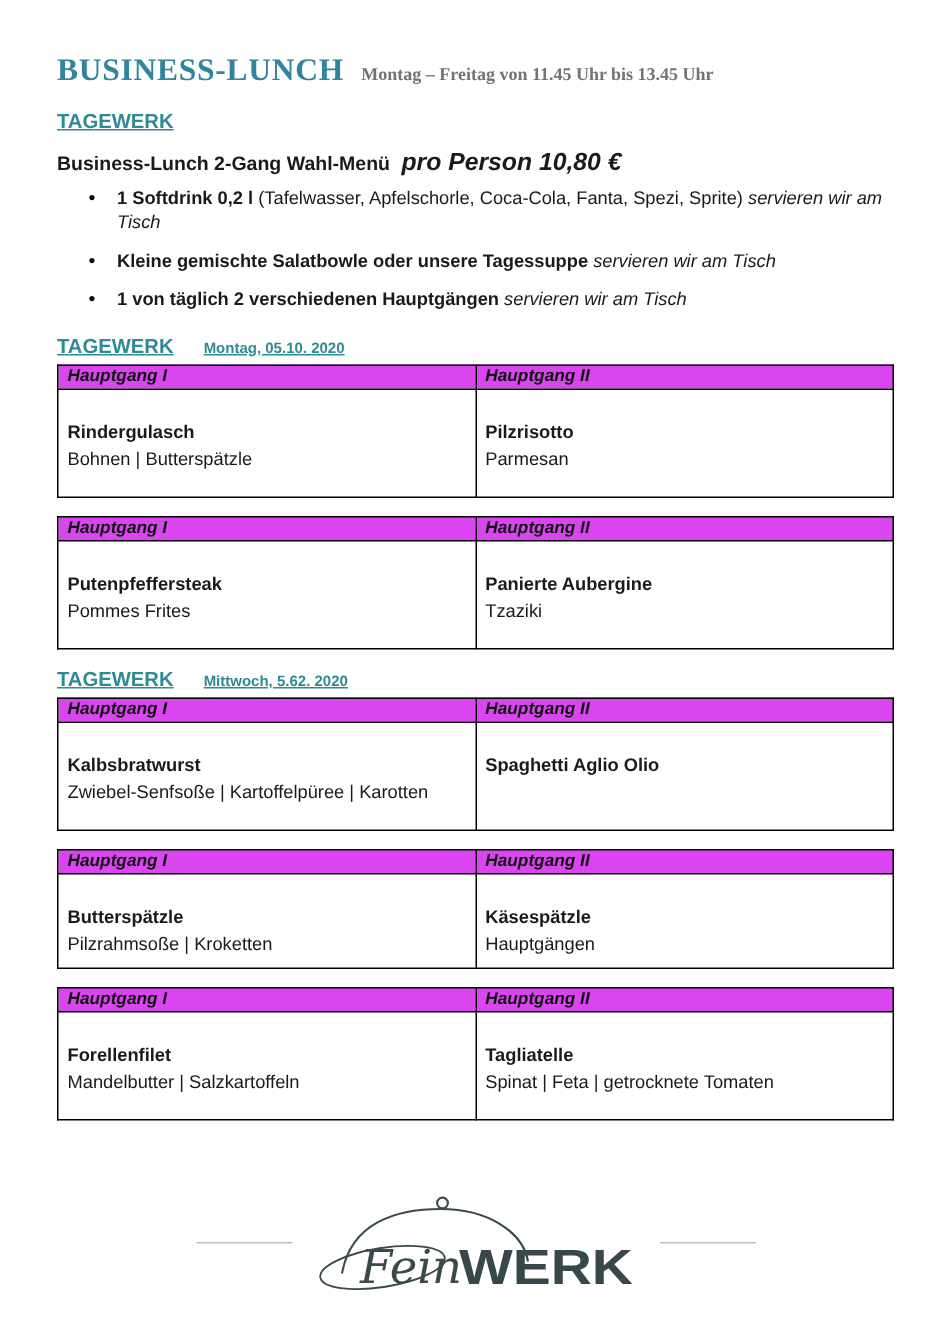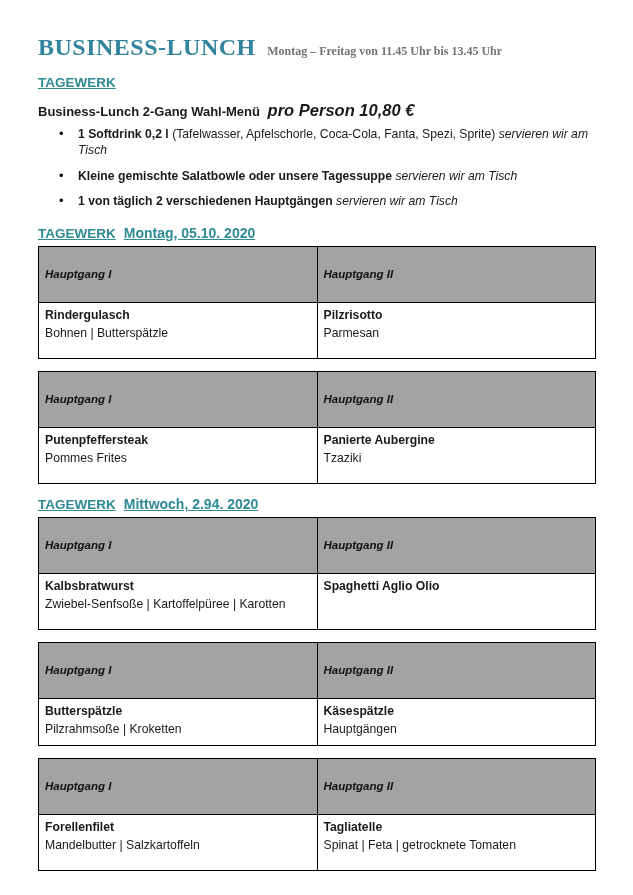--- a/index.html
+++ b/index.html
@@ -7,21 +7,21 @@
     width:633px; height:895px; overflow:hidden;
     font-family:"Liberation Sans", sans-serif;
     color:#1a1a1a;
   }
   .page { padding:34px 37px 0 38px; }
 
   
   .title-row { margin:0 0 14px 0; white-space:nowrap; }
   .title-main {
     font-family:"Liberation Serif", serif;
-    font-weight:bold; font-size:24px; letter-spacing:0.5px;
+    font-weight:bold; font-size:21px; letter-spacing:0.5px;
     color:#31849b;
   }
   .title-hours {
     font-family:"Liberation Serif", serif;
     font-weight:bold; font-size:12px; color:#737373; margin-left:7px;
   }
 
   .tagewerk-top {
     color:#2e8b93; font-size:13.5px; font-weight:bold;
     text-decoration:underline; margin:0 0 11px 0;
@@ -36,31 +36,31 @@
   .b-lead { font-weight:bold; }
   .b-detail { font-weight:normal; }
   .b-note { font-style:italic; }
 
   
   .day-section { margin-bottom:12px; }
   .day-heading {
     color:#2e8b93; text-decoration:underline;
     font-size:13.5px; font-weight:bold; margin:0 0 5px 0;
   }
-  .day-date { font-size:14px; margin-left:8px; }
+  .day-date { font-size:10px; margin-left:20px; }
 
   table.menu { width:100%; border-collapse:collapse; table-layout:fixed; }
   table.menu th {
-    background:#a3a3a3; border:1px solid #000000;
+    background:#d946ef; border:1px solid #000000;
     font-style:italic; font-weight:bold; font-size:11.5px;
-    text-align:left; padding:20px 6px; height:15px; color:#111;
+    text-align:left; padding:0 6px; height:15px; color:#111;
   }
   table.menu td {
     border:1px solid #000000; vertical-align:top;
-    padding:4px 6px 0 6px; height:51px;
+    padding:20px 6px 0 6px; height:51px;
     font-size:12.2px; line-height:1.45;
   }
   .day-section.short td { height:42px; }
   .dish { font-weight:bold; }
   .sides { font-weight:normal; }
 
   
   .logo-row { display:flex; align-items:center; justify-content:center; margin-top:48px; }
   .logo-rule { height:1px; background:#b9c0c0; width:64px; margin:0 5px; }
 </style>
@@ -146,21 +146,21 @@
           <div class="dish">Panierte Aubergine</div>
           <div class="sides">Tzaziki</div>
         </td>
       </tr>
         </tbody>
     </table>
   </section>
 
   <section class="day-section">
     <h3 class="day-heading">
-      <span>TAGEWERK</span><span class="day-date">Mittwoch, 2.94. 2020</span>
+      <span>TAGEWERK</span><span class="day-date">Mittwoch, 5.62. 2020</span>
     </h3>
     <table class="menu">
       <thead>
           <tr>
         <th>Hauptgang I</th>
         <th>Hauptgang II</th>
       </tr>
         </thead>
       <tbody>
           <tr>
@@ -216,14 +216,25 @@
         </td>
         <td>
           <div class="dish">Tagliatelle</div>
           <div class="sides">Spinat | Feta | getrocknete Tomaten</div>
         </td>
       </tr>
         </tbody>
     </table>
   </section>
 
+  <div class="logo-row">
+    <div class="logo-rule"></div>
+    <svg width="235" height="68" viewBox="0 0 235 68" aria-hidden="true">
+      <circle cx="95" cy="7" r="3.6" fill="none" stroke="#3a4a4a" stroke-width="1.4"></circle>
+      <path d="M 28 54 C 34 20 64 11 94 11 C 126 11 149 27 152 46" fill="none" stroke="#3a4a4a" stroke-width="1.4"></path>
+      <ellipse cx="55" cy="50" rx="42" ry="13" transform="rotate(-9 55 50)" fill="none" stroke="#3a4a4a" stroke-width="1.2"></ellipse>
+      <text x="40" y="60" font-family="DejaVu Serif, serif" font-style="italic" font-size="31" fill="#3a4a4a">Fein</text>
+      <text x="106" y="61" font-family="Liberation Sans, sans-serif" font-weight="bold" font-size="33" fill="#37474a" textLength="116" lengthAdjust="spacingAndGlyphs">WERK</text>
+    </svg>
+    <div class="logo-rule"></div>
+  </div>
 
 </div>
 
 </body></html>

